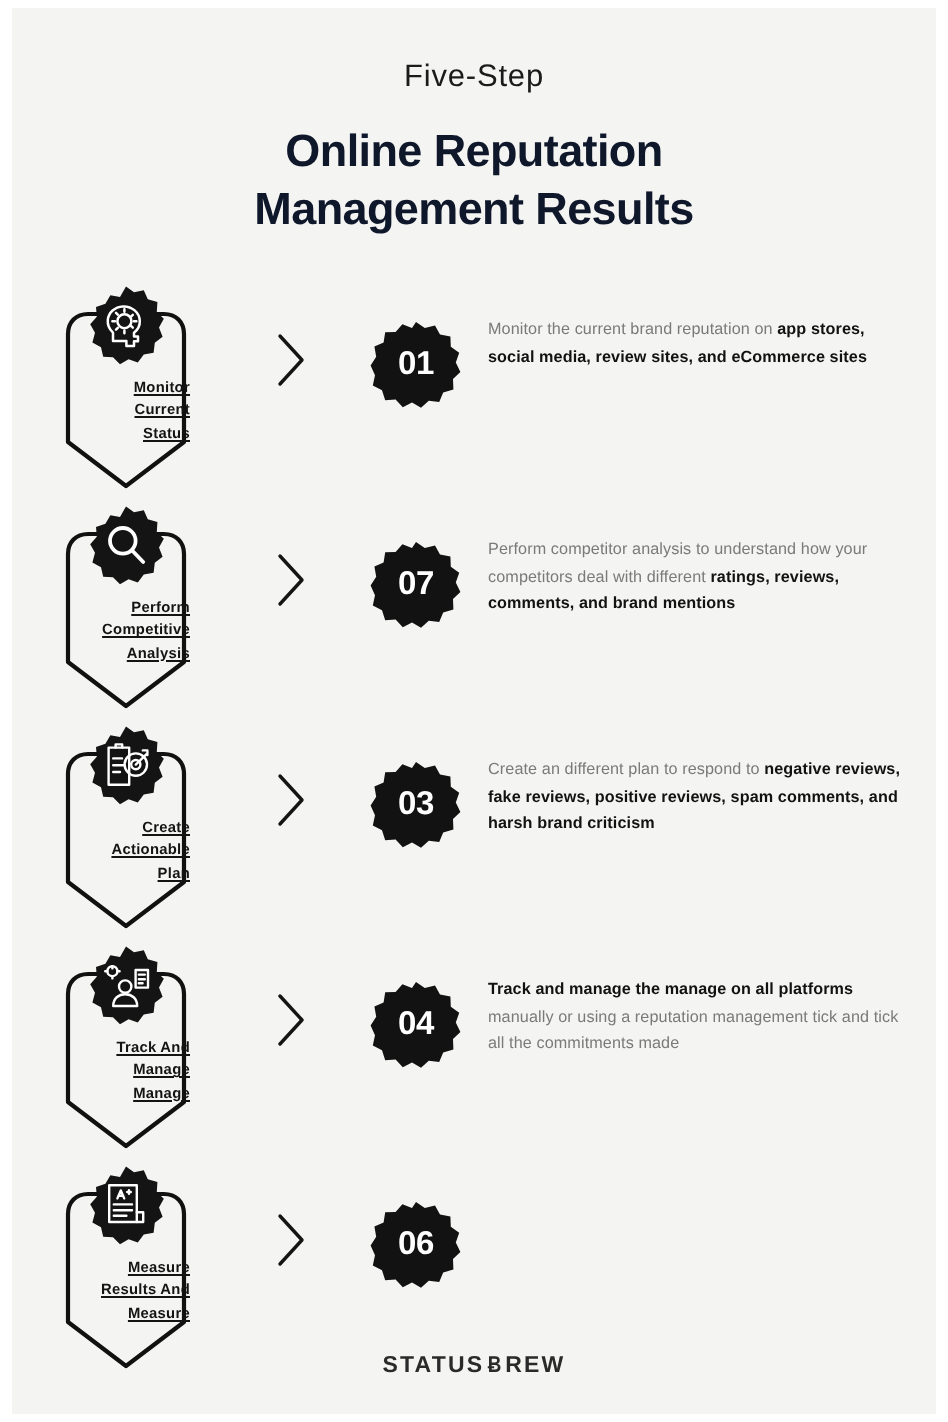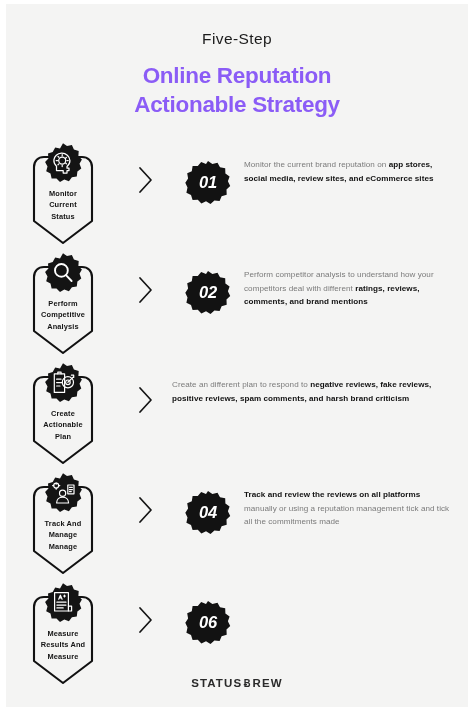--- a/index.html
+++ b/index.html
@@ -36,21 +36,21 @@
     letter-spacing: 0.4px;
     color: #1b1b1b;
     font-weight: 400;
   }
   .title {
     margin-top: 14px;
     font-size: 22.5px;
     font-weight: 700;
     line-height: 1.28;
     letter-spacing: -0.3px;
-    color: #8b5cf6;
+    color: #0f172a;
   }
 
   
   .steps {
     margin-top: 22px;
   }
   .step {
     height: 110px;
     position: relative;
     display: flex;
@@ -70,26 +70,27 @@
     position: relative;
     width: 64px;
     height: 92px;
   }
   .shield svg { display: block; }
   .shield-label {
     position: absolute;
     left: 0;
     right: 0;
     top: 34px;
-    text-align: center;
+    text-align: right;
     font-size: 7.4px;
     font-weight: 700;
     line-height: 1.55;
     letter-spacing: 0.15px;
     color: #141414;
+    text-decoration: underline;
   }
   .seal-icon {
     position: absolute;
     left: 50%;
     top: -12px;
     transform: translateX(-50%);
     width: 42px;
     height: 42px;
   }
 
@@ -121,21 +122,20 @@
     position: absolute;
     inset: 0;
     display: flex;
     align-items: center;
     justify-content: center;
     color: #ffffff;
     font-size: 16.5px;
     font-weight: 700;
     letter-spacing: -0.2px;
     padding-bottom: 1px;
-    font-style: italic;
   }
 
   
   .desc-col {
     flex: 1 1 auto;
     padding-top: 16px;
     padding-right: 14px;
     font-size: 8.1px;
     line-height: 1.72;
     color: #7a7a7a;
@@ -171,21 +171,21 @@
 </style>
 </head>
 <body>
 
 <div class="poster">
 
   <div class="header">
     <div class="eyebrow">Five-Step</div>
     <div class="title">
       <div>Online Reputation</div>
-      <div>Actionable Strategy</div>
+      <div>Management Results</div>
     </div>
   </div>
 
   <div class="steps">
 
     <div class="step">
       <div class="shield-col">
         <div class="shield">
           <svg width="64" height="92" viewBox="0 0 64 92" fill="none" aria-hidden="true">
             <path d="M3 13 C3 7 7 3 13 3 L51 3 C57 3 61 7 61 13 L61 67 L32 89 L3 67 Z" stroke="#111111" stroke-width="2.1" fill="none" stroke-linejoin="round"></path>
@@ -250,21 +250,21 @@
       <div class="chev-col">
         <svg class="chev" viewBox="0 0 16 28" fill="none" aria-hidden="true">
           <path d="M2 2 L13 14 L2 26" stroke="#141414" stroke-width="1.7" stroke-linecap="round" stroke-linejoin="round"></path>
         </svg>
       </div>
       <div class="num-col">
         <div class="num-badge">
           <svg width="46" height="46" viewBox="0 0 46 46" aria-hidden="true">
             <path d="M23 1 27.4 4 32.5 2.7 35 7.2 40.2 8.2 40.4 13.4 44.6 16.4 42.9 21.3 45.2 26 41.5 29.5 41.7 34.8 36.6 36.2 34.6 41 29.4 40.4 25.5 43.9 21 41.2 16.4 43.6 12.8 39.8 7.6 40.1 6 35.1 1.4 32.7 2.5 27.6 0.3 22.8 3.1 18.4 2.2 13.3 6.8 11.2 7.6 6.1 12.8 6 16.2 2.1 21 4 Z" fill="#121212"></path>
           </svg>
-          <span class="num">02</span>
+          <span class="num">07</span>
         </div>
       </div>
       <div class="desc-col">
         <span>Perform competitor analysis to understand how your competitors deal with different </span><b>ratings, reviews, comments, and brand mentions</b><span></span>
       </div>
     </div>
 
     <div class="step">
       <div class="shield-col">
         <div class="shield">
@@ -289,20 +289,28 @@
             <div>Actionable</div>
             <div>Plan</div>
           </div>
         </div>
       </div>
       <div class="chev-col">
         <svg class="chev" viewBox="0 0 16 28" fill="none" aria-hidden="true">
           <path d="M2 2 L13 14 L2 26" stroke="#141414" stroke-width="1.7" stroke-linecap="round" stroke-linejoin="round"></path>
         </svg>
       </div>
+      <div class="num-col">
+        <div class="num-badge">
+          <svg width="46" height="46" viewBox="0 0 46 46" aria-hidden="true">
+            <path d="M23 1 27.4 4 32.5 2.7 35 7.2 40.2 8.2 40.4 13.4 44.6 16.4 42.9 21.3 45.2 26 41.5 29.5 41.7 34.8 36.6 36.2 34.6 41 29.4 40.4 25.5 43.9 21 41.2 16.4 43.6 12.8 39.8 7.6 40.1 6 35.1 1.4 32.7 2.5 27.6 0.3 22.8 3.1 18.4 2.2 13.3 6.8 11.2 7.6 6.1 12.8 6 16.2 2.1 21 4 Z" fill="#121212"></path>
+          </svg>
+          <span class="num">03</span>
+        </div>
+      </div>
       <div class="desc-col">
         <span>Create an different plan to respond to </span><b>negative reviews, fake reviews, positive reviews, spam comments, and harsh brand criticism</b><span></span>
       </div>
     </div>
 
     <div class="step">
       <div class="shield-col">
         <div class="shield">
           <svg width="64" height="92" viewBox="0 0 64 92" fill="none" aria-hidden="true">
             <path d="M3 13 C3 7 7 3 13 3 L51 3 C57 3 61 7 61 13 L61 67 L32 89 L3 67 Z" stroke="#111111" stroke-width="2.1" fill="none" stroke-linejoin="round"></path>
@@ -334,21 +342,21 @@
       </div>
       <div class="num-col">
         <div class="num-badge">
           <svg width="46" height="46" viewBox="0 0 46 46" aria-hidden="true">
             <path d="M23 1 27.4 4 32.5 2.7 35 7.2 40.2 8.2 40.4 13.4 44.6 16.4 42.9 21.3 45.2 26 41.5 29.5 41.7 34.8 36.6 36.2 34.6 41 29.4 40.4 25.5 43.9 21 41.2 16.4 43.6 12.8 39.8 7.6 40.1 6 35.1 1.4 32.7 2.5 27.6 0.3 22.8 3.1 18.4 2.2 13.3 6.8 11.2 7.6 6.1 12.8 6 16.2 2.1 21 4 Z" fill="#121212"></path>
           </svg>
           <span class="num">04</span>
         </div>
       </div>
       <div class="desc-col">
-        <span></span><b>Track and review the reviews on all platforms</b><span> manually or using a reputation management tick and tick all the commitments made</span>
+        <span></span><b>Track and manage the manage on all platforms</b><span> manually or using a reputation management tick and tick all the commitments made</span>
       </div>
     </div>
 
     <div class="step">
       <div class="shield-col">
         <div class="shield">
           <svg width="64" height="92" viewBox="0 0 64 92" fill="none" aria-hidden="true">
             <path d="M3 13 C3 7 7 3 13 3 L51 3 C57 3 61 7 61 13 L61 67 L32 89 L3 67 Z" stroke="#111111" stroke-width="2.1" fill="none" stroke-linejoin="round"></path>
           </svg>
           <div class="seal-icon">

